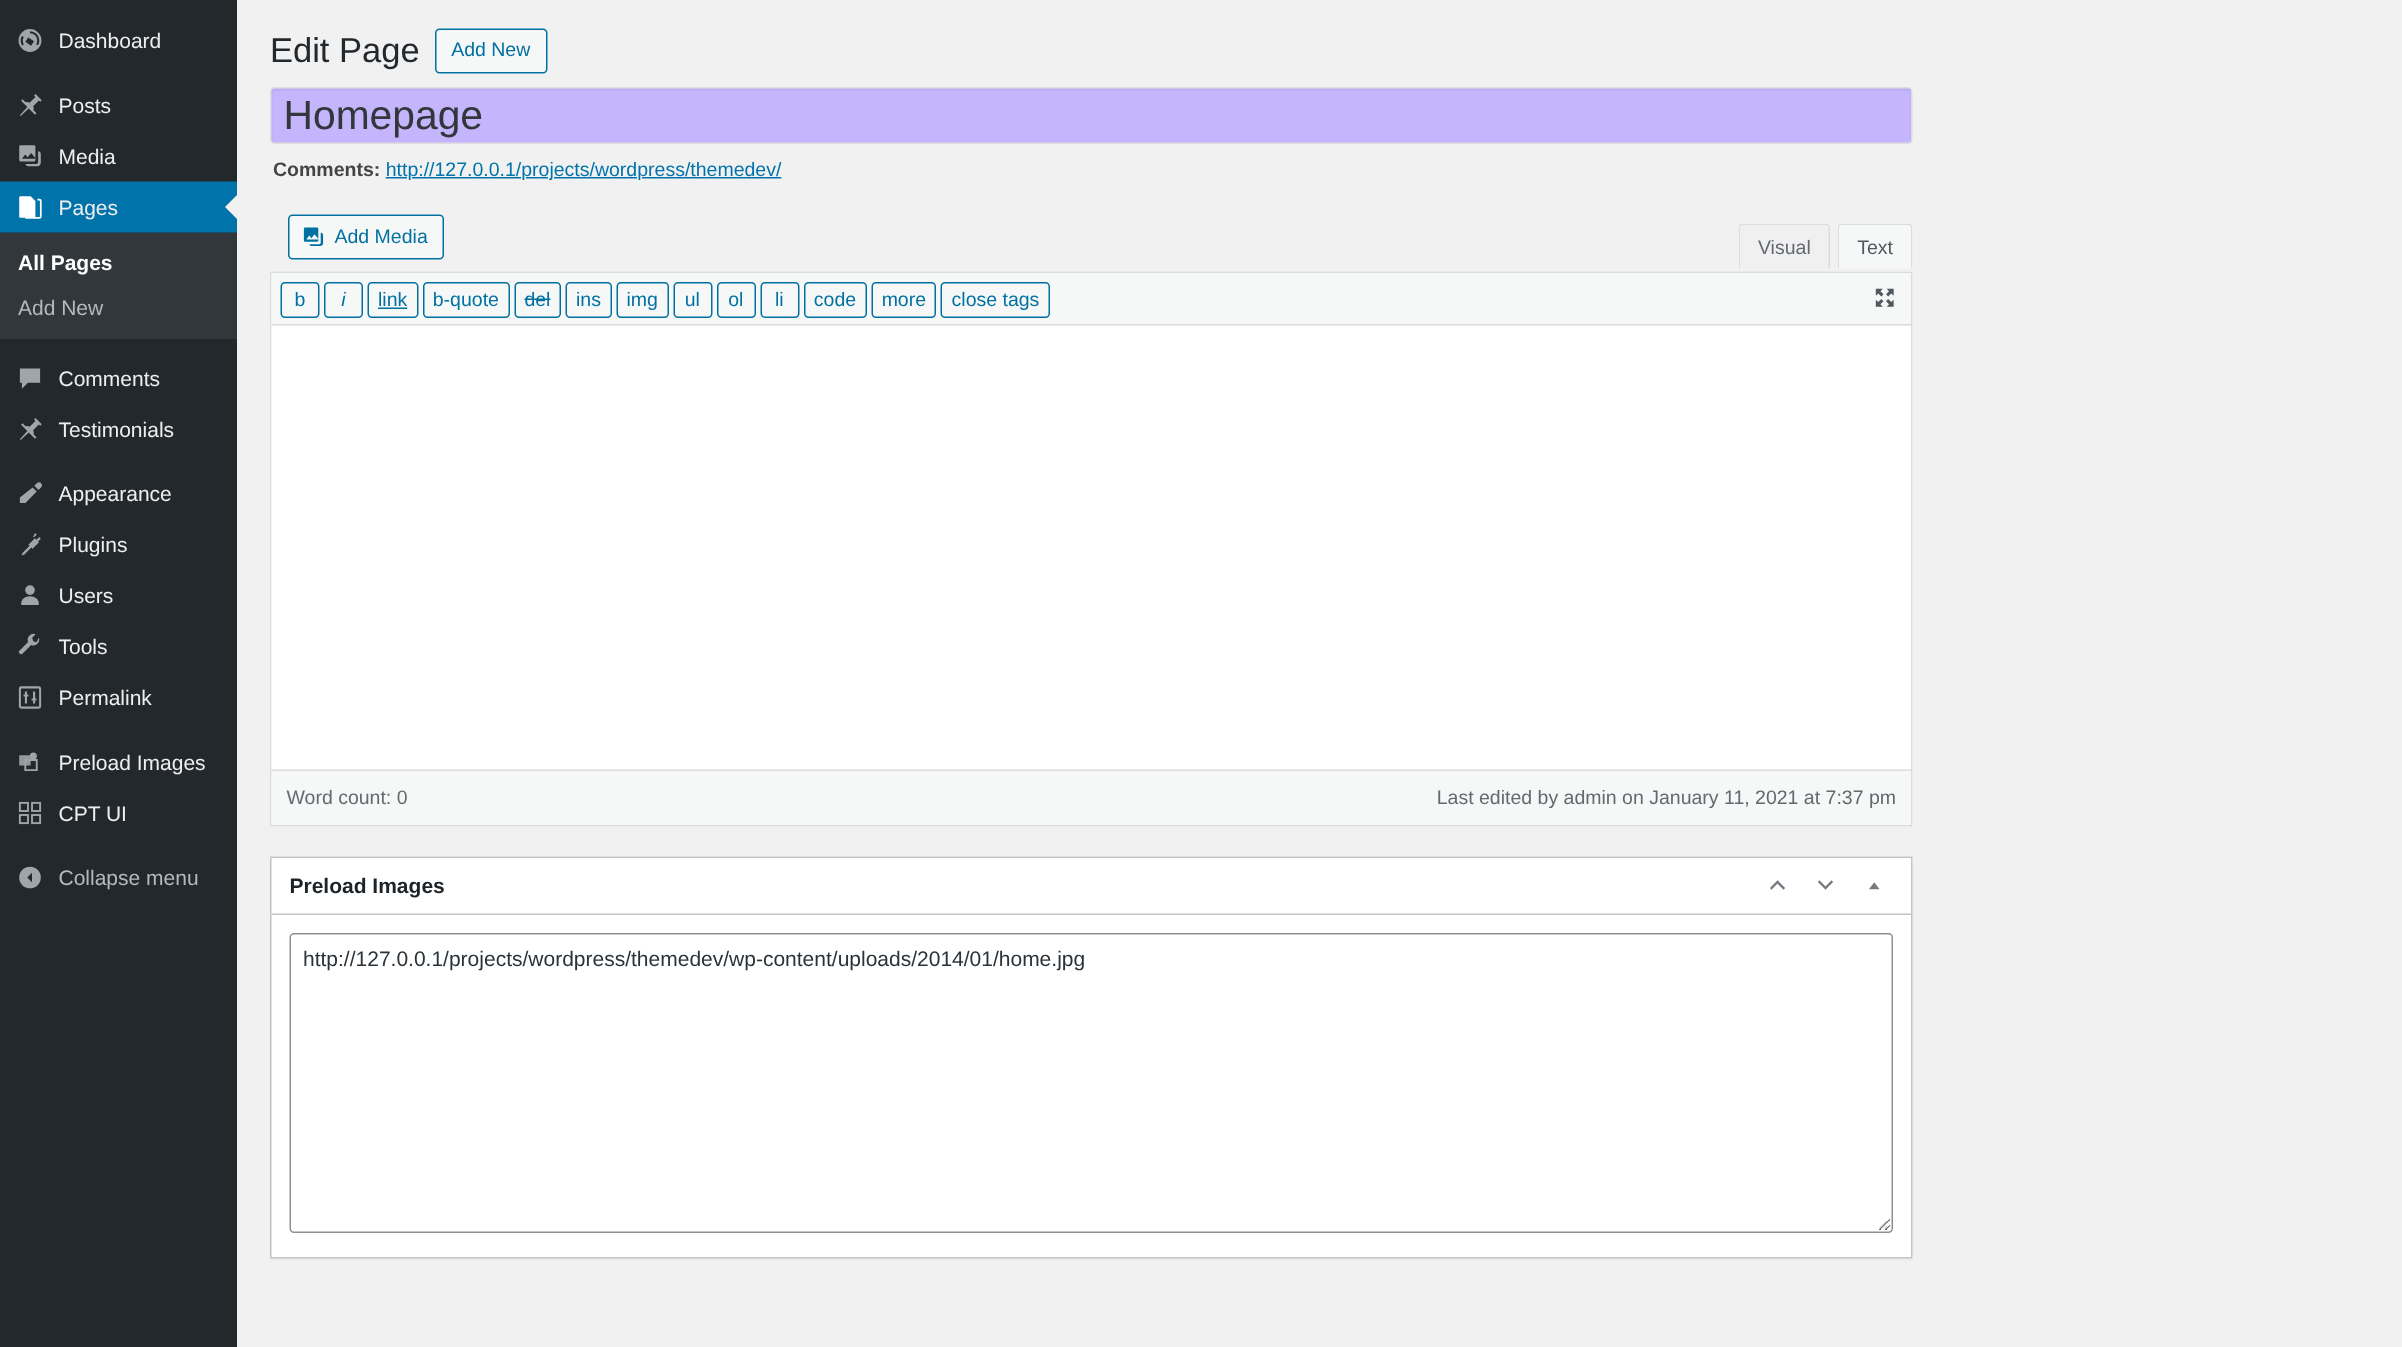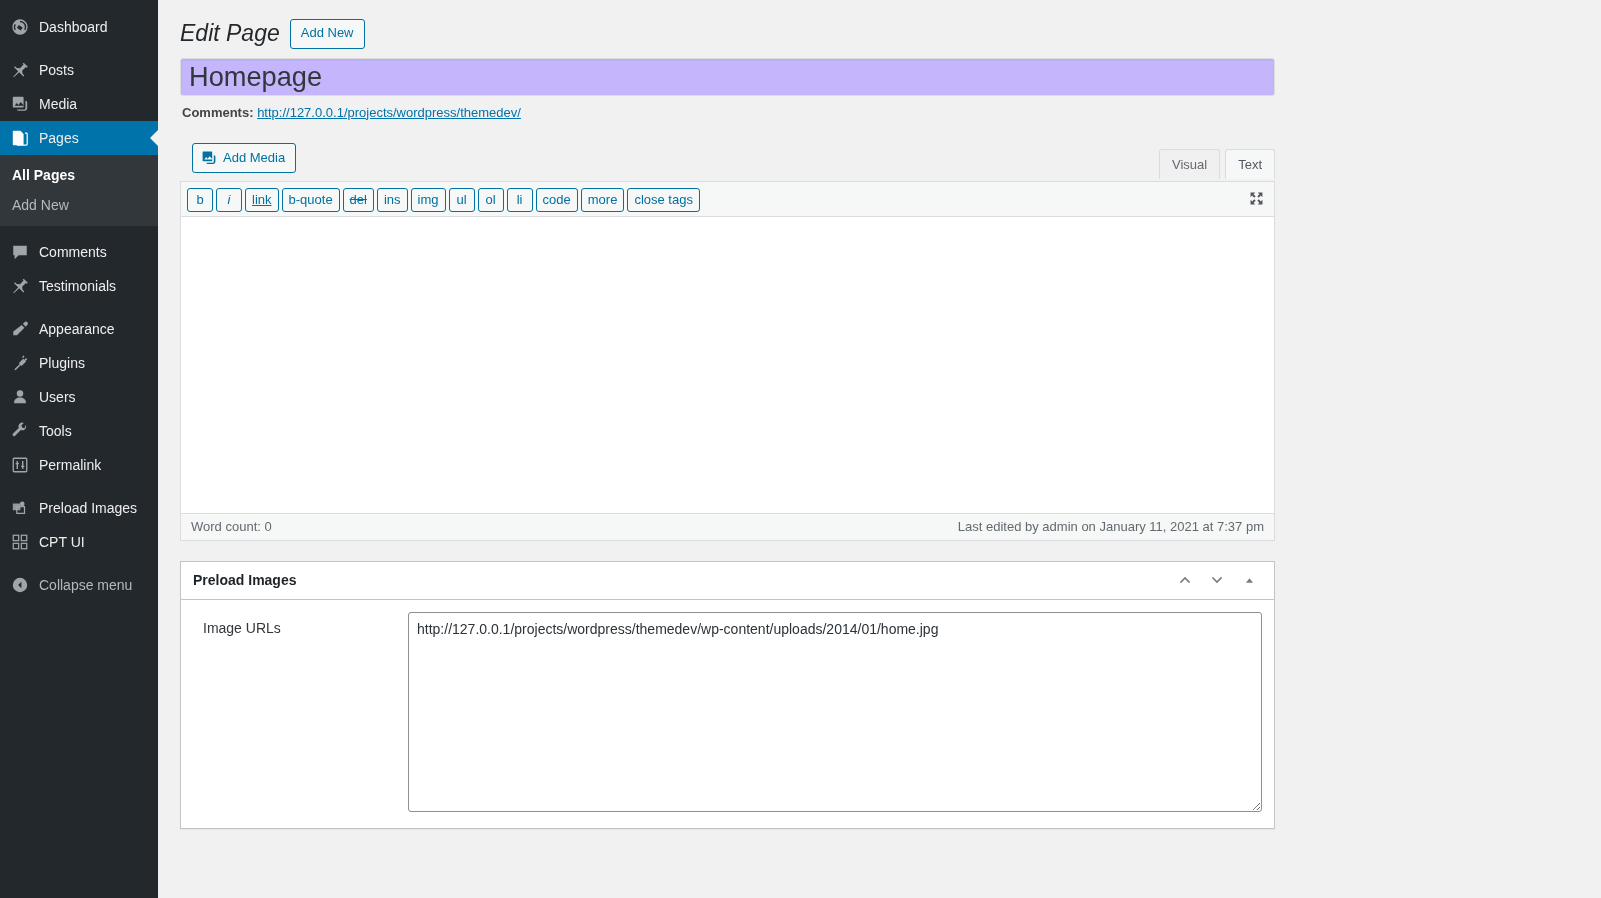--- a/index.html
+++ b/index.html
@@ -90,21 +90,20 @@
     padding: 9px 0 4px 0;
     margin-bottom: 4px;
   }
   h1.page-title {
     font-size: 23px;
     font-weight: 400;
     color: #23282d;
     margin: 0;
     padding: 0 10px 0 0;
     line-height: 29px;
-    font-style: italic;
   }
   .page-title-action {
     display: inline-block;
     font-size: 13px;
     line-height: 1.6;
     padding: 3px 10px 4px;
     border: 1px solid #0071a1;
     border-radius: 3px;
     background: #f6f7f7;
     color: #0071a1;
@@ -259,21 +258,21 @@
   }
 
   #post-status-info {
     border-top: 1px solid #dcdcde;
     background: #f6f7f7;
     height: 27px;
     display: flex;
     align-items: center;
     font-size: 13px;
     color: #646970;
-    padding: 8px 10px;
+    padding: 18px 10px;
   }
   #wp-word-count { flex: 1; }
   .autosave-info { text-align: right; }
 
   
   .postbox {
     margin-top: 20px;
     background: #fff;
     border: 1px solid #c3c4c7;
     box-shadow: 0 1px 1px rgba(0,0,0,.04);
@@ -599,21 +598,20 @@
           </button>
           <button class="handlediv">
             <svg width="13" height="13" viewBox="0 0 20 20" fill="currentColor">
                 <path d="M10 6.5l5.5 7h-11z"></path>
               </svg>
           </button>
         </div>
       </div>
 
       <div class="inside">
-        <div class="field-label">Image URLs</div>
         <div class="field-control">
           <textarea id="preload_images" placeholder="" style="">http://127.0.0.1/projects/wordpress/themedev/wp-content/uploads/2014/01/home.jpg</textarea>
           <span class="resize-grip">
             <svg width="10" height="10" viewBox="0 0 10 10" fill="none" stroke="#999" stroke-width="1">
                 <path d="M9 4L4 9M9 7.5L7.5 9"></path>
               </svg>
           </span>
         </div>
       </div>
 

